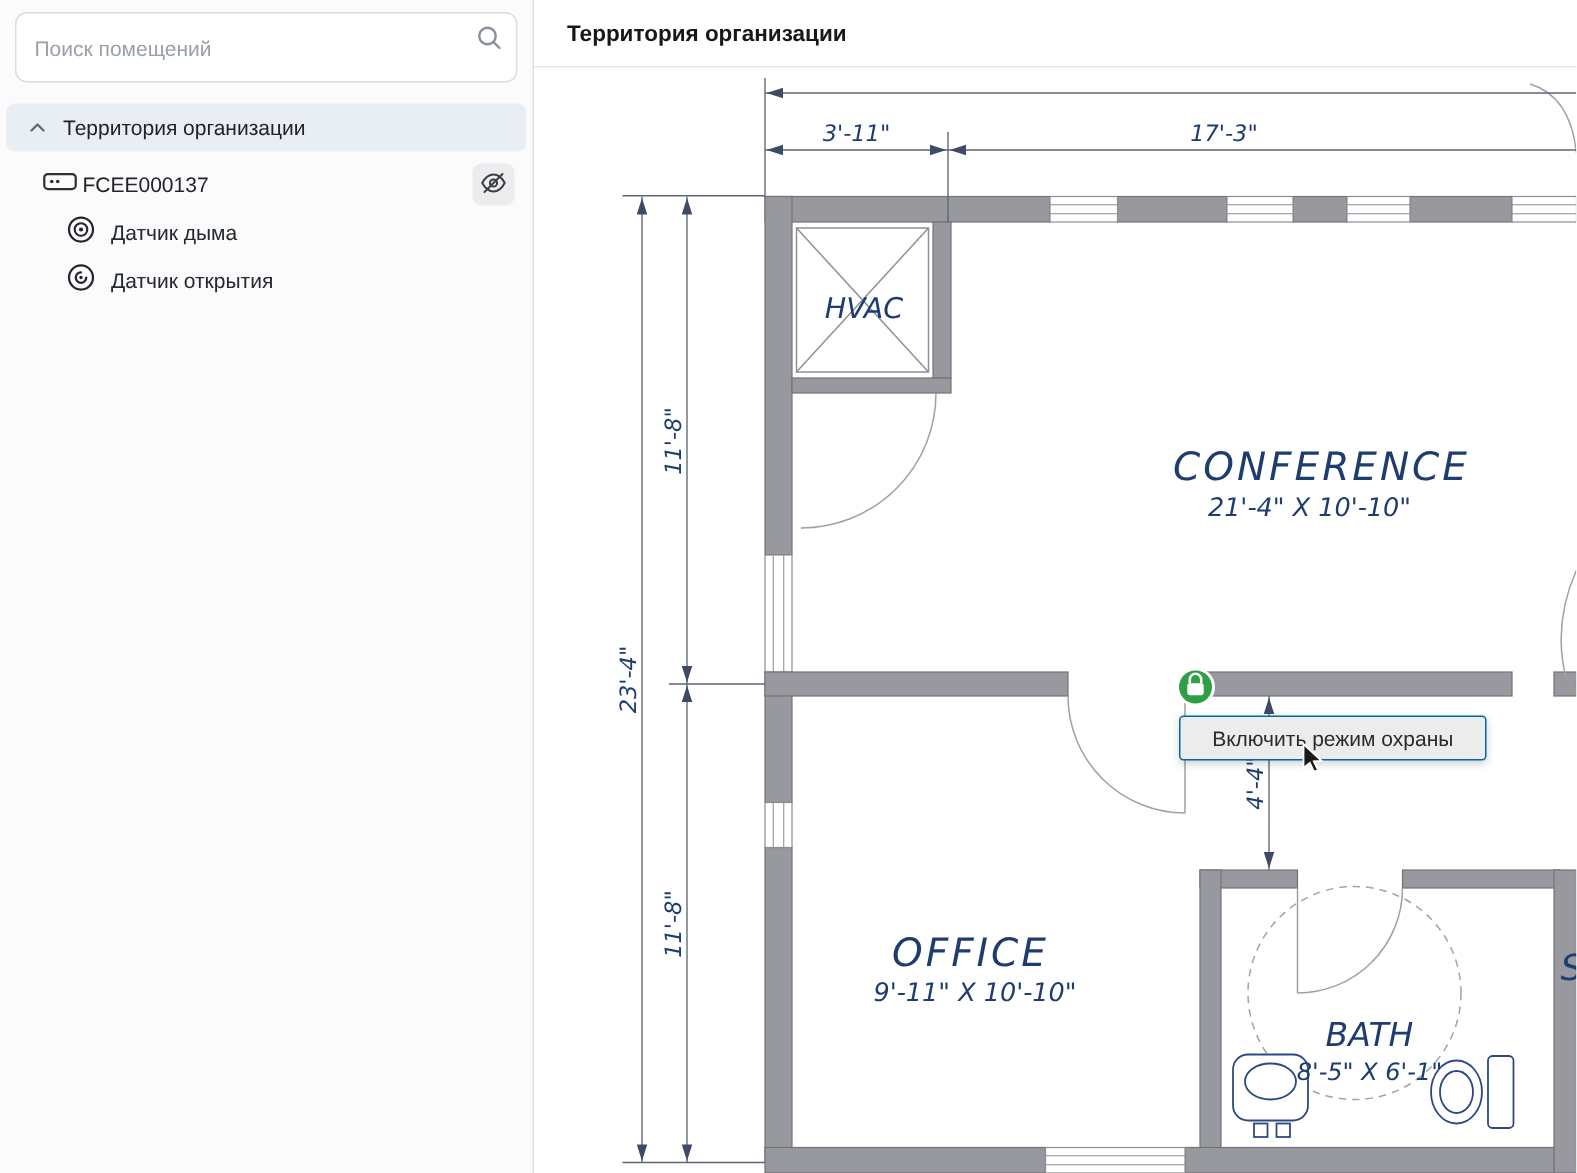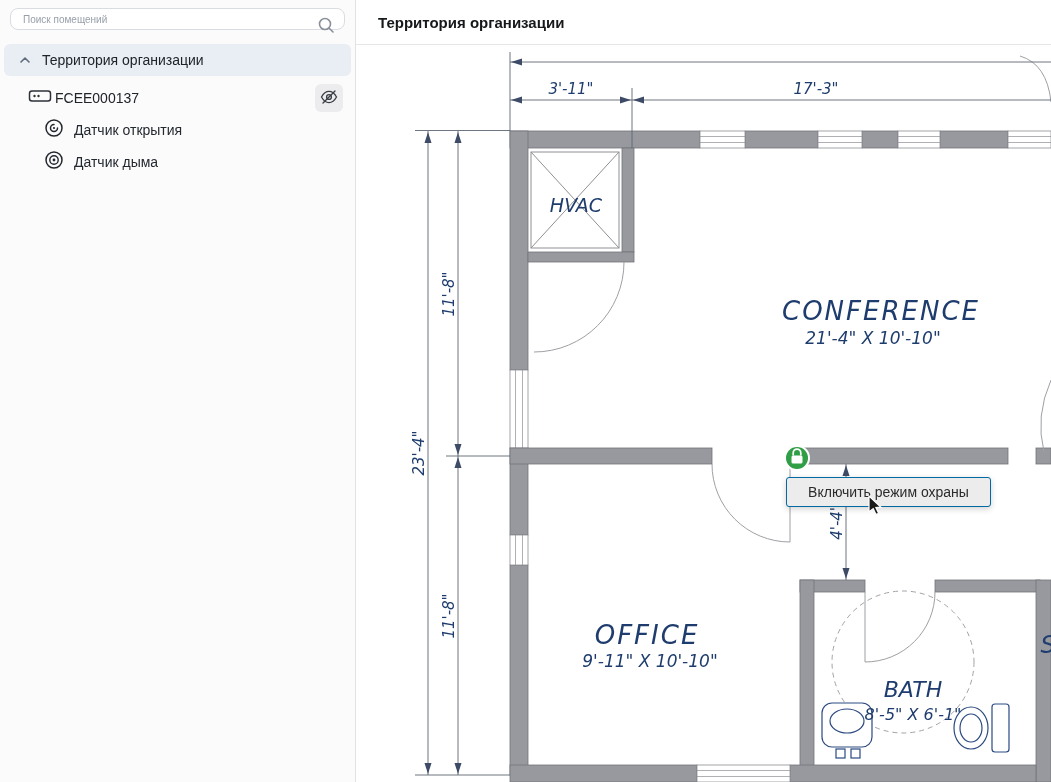--- a/index.html
+++ b/index.html
@@ -3,22 +3,22 @@
 <meta charset="utf-8">
 <style>
   * { box-sizing: border-box; margin: 0; padding: 0; }
   html,body { width:1051px; height:782px; overflow:hidden; background:#fff;
     font-family:"Liberation Sans", sans-serif; }
   .app { display:flex; width:1051px; height:782px; }
 
   
   .sidebar { width:356px; height:100%; background:#fbfbfc; border-right:1px solid #e2e2e4; flex:0 0 356px; }
   .search-wrap { position:relative; margin:8px 10px 0 10px; }
-  .search-input { width:100%; height:22px; border:1px solid #d9dce1; border-radius:8px;
-    background:#fff; padding:0 36px 0 12px; font-size:10px; color:#333;
+  .search-input { width:100%; height:47px; border:1px solid #d9dce1; border-radius:8px;
+    background:#fff; padding:0 36px 0 12px; font-size:14px; color:#333;
     font-family:"Liberation Sans", sans-serif; outline:none; }
   .search-input::placeholder { color:#98a0aa; }
   .search-icon { position:absolute; right:10px; top:8px; width:18px; height:18px; }
 
   .tree-root { margin:14px 4px 0 4px; height:32px; display:flex; align-items:center;
     gap:10px; padding:0 12px 0 14px; background:#e9eef5; border-radius:6px; }
   .tree-root .lbl { font-size:14px; color:#202329; }
   .chev { width:14px; height:14px; display:flex; align-items:center; justify-content:center; }
 
   .device-row { margin-top:6px; height:32px; display:flex; align-items:center;
@@ -99,36 +99,36 @@
             <line x1="4" y1="20" x2="20" y2="4" stroke="#3a3f46" stroke-width="1.8" stroke-linecap="round"></line>
           </svg>
         </span>
       </button>
     </div>
 
     <div class="sensor-row">
       <span>
         <svg width="20" height="20" viewBox="0 0 20 20">
           <circle cx="10" cy="10" r="8" stroke="#23272d" stroke-width="1.5" fill="none"></circle>
-          <path d="M13.5 10 a3.5 3.5 0 1 1 -3.5 -3.5" stroke="#23272d" stroke-width="1.5" fill="none" stroke-linecap="round"></path>
-          <circle cx="10" cy="10" r="1.1" fill="#23272d"></circle>
-        </svg>
-      </span>
-      <span class="lbl">Датчик открытия</span>
+          <circle cx="10" cy="10" r="4.2" stroke="#23272d" stroke-width="1.4" fill="none"></circle>
+          <circle cx="10" cy="10" r="1.4" fill="#23272d"></circle>
+        </svg>
+      </span>
+      <span class="lbl">Датчик дыма</span>
     </div>
 
     <div class="sensor-row">
       <span>
         <svg width="20" height="20" viewBox="0 0 20 20">
           <circle cx="10" cy="10" r="8" stroke="#23272d" stroke-width="1.5" fill="none"></circle>
-          <circle cx="10" cy="10" r="4.2" stroke="#23272d" stroke-width="1.4" fill="none"></circle>
-          <circle cx="10" cy="10" r="1.4" fill="#23272d"></circle>
-        </svg>
-      </span>
-      <span class="lbl">Датчик дыма</span>
+          <path d="M13.5 10 a3.5 3.5 0 1 1 -3.5 -3.5" stroke="#23272d" stroke-width="1.5" fill="none" stroke-linecap="round"></path>
+          <circle cx="10" cy="10" r="1.1" fill="#23272d"></circle>
+        </svg>
+      </span>
+      <span class="lbl">Датчик открытия</span>
     </div>
 
   </aside>
 
   <main class="main">
     <header class="main-header">
       <h1>Территория организации</h1>
     </header>
 
     <div class="plan">

